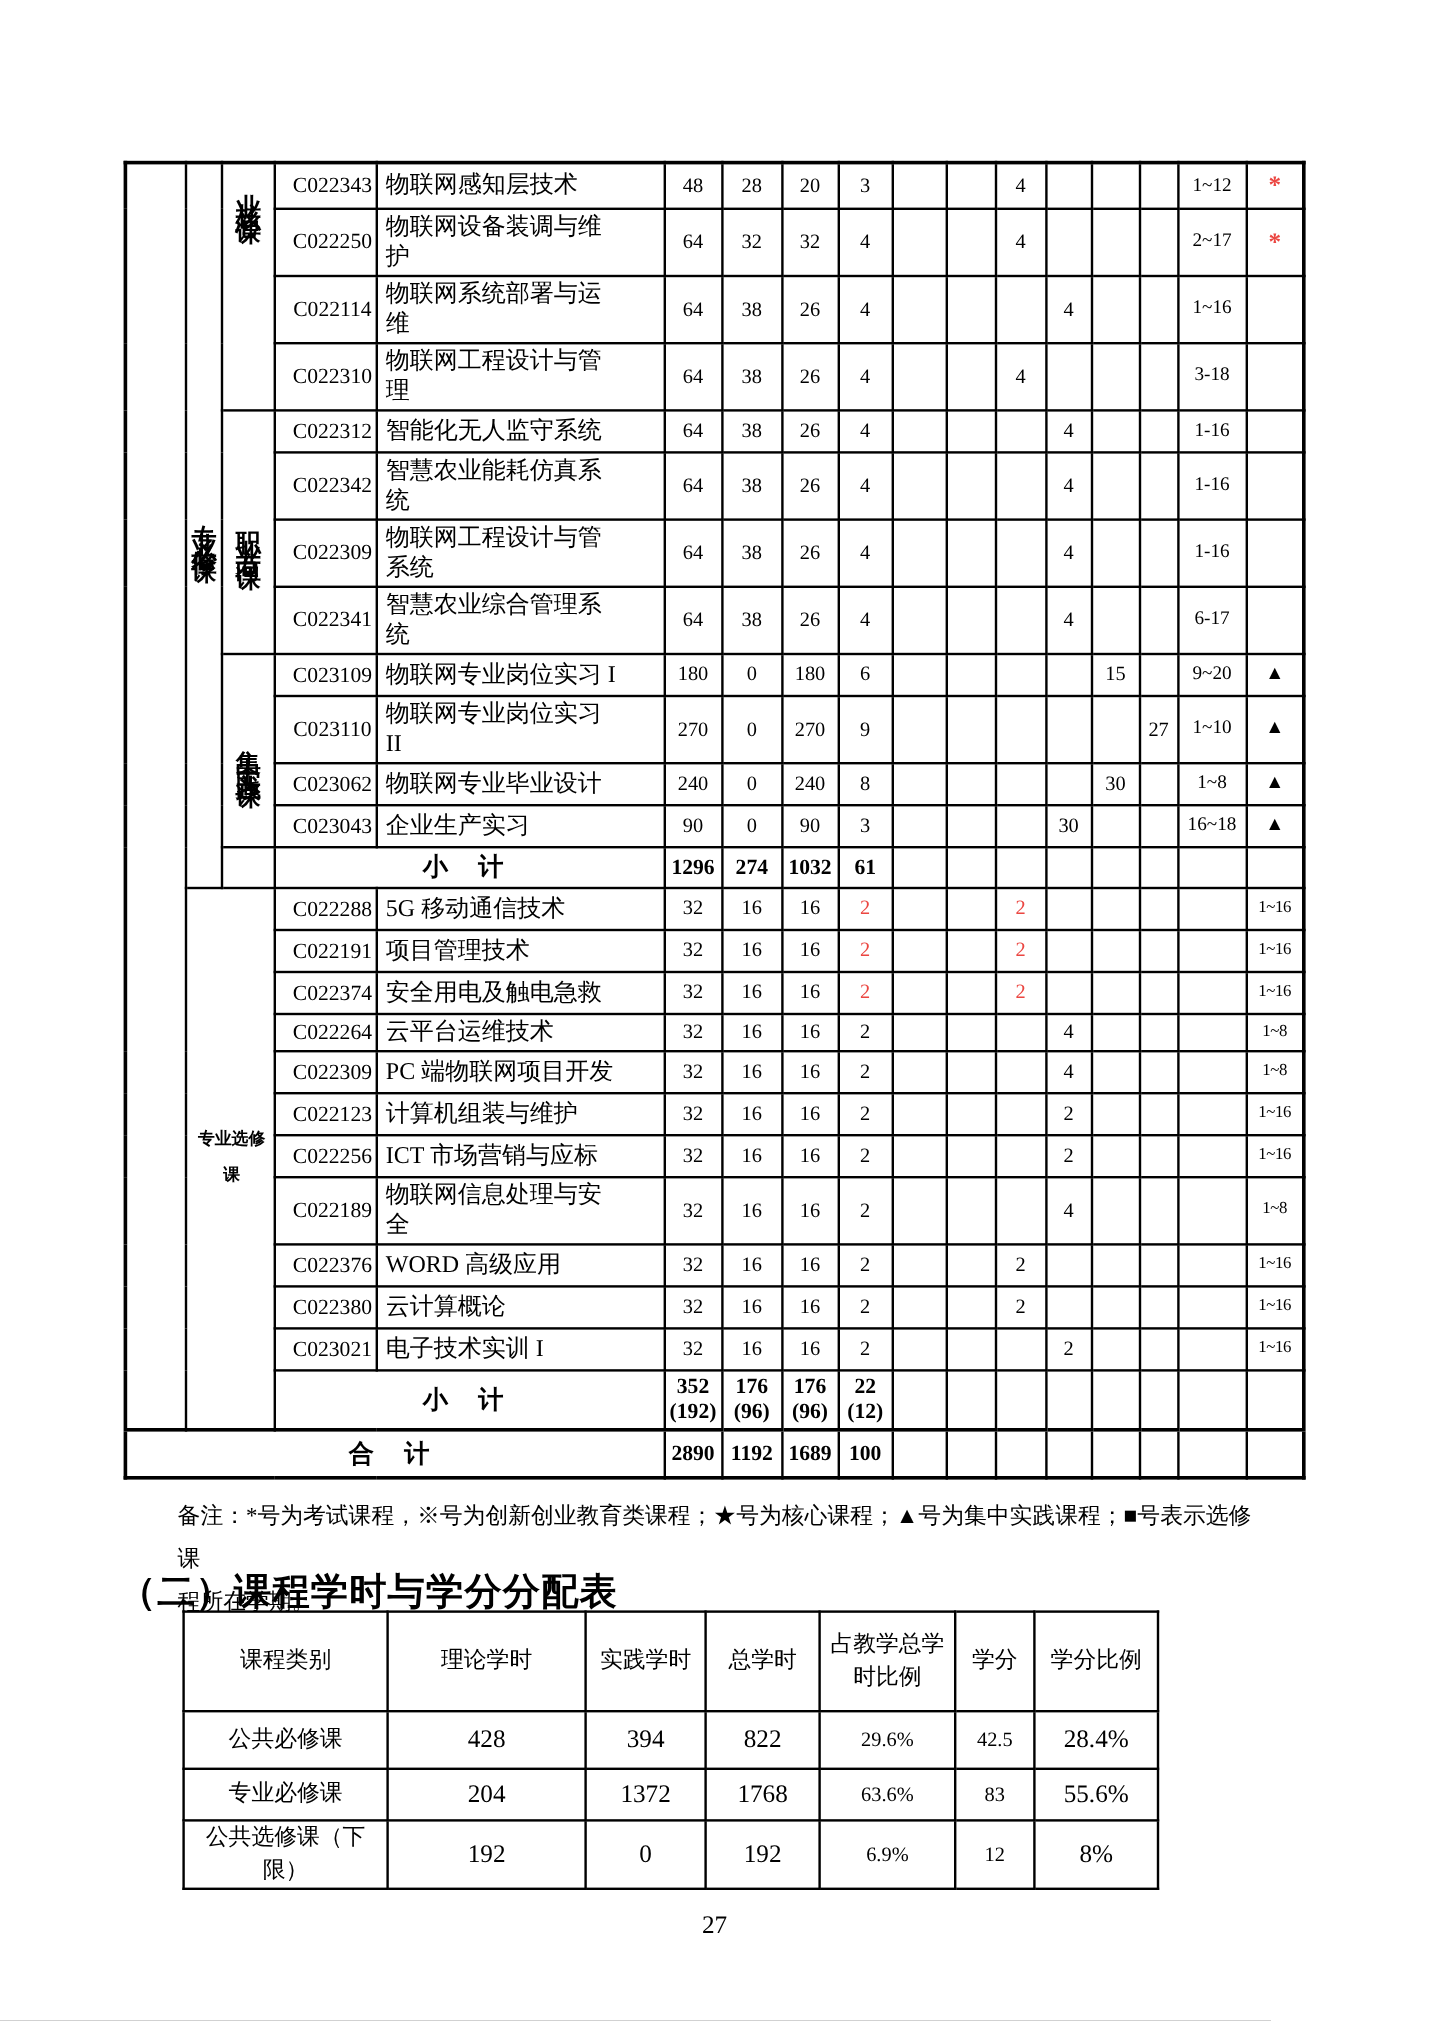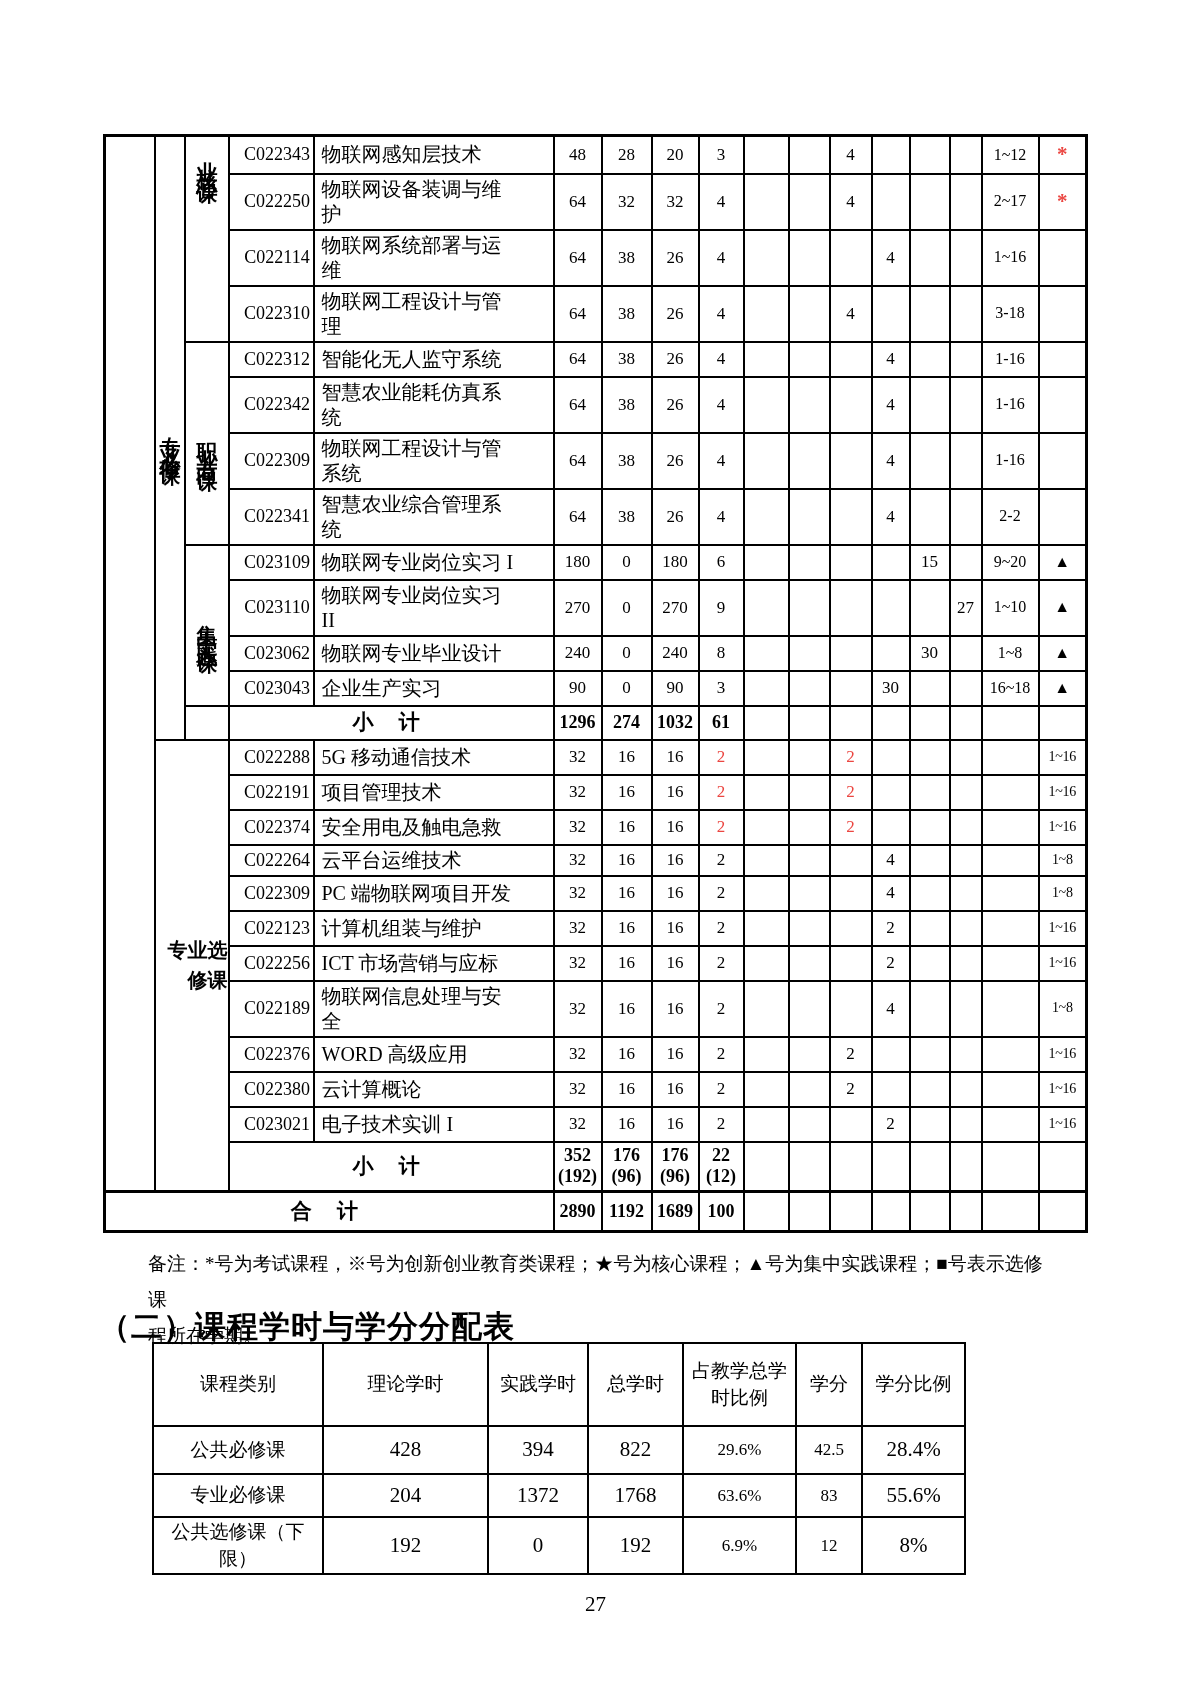--- a/index.html
+++ b/index.html
@@ -13,21 +13,21 @@
                  padding:0;font-size:17px;white-space:pre-line;overflow:hidden;line-height:1.15;}
   #main-table td.code{font-size:18px;padding-left:12px;}
   #main-table td.name{text-align:left;padding:2px 4px 2px 7px;font-size:20px;line-height:25px;}
   #main-table td.rng{font-size:16px;}
   #main-table td.rem{font-size:16px;}
   #main-table td.star{font-size:21px;font-weight:bold;line-height:.8;}
   #main-table td.wr{font-size:14px;letter-spacing:-.3px;}
   #main-table td.vt div{writing-mode:vertical-lr;text-orientation:upright;margin:0 auto;
                         font-weight:bold;font-size:21px;letter-spacing:7px;line-height:1;}
   #main-table td.vtop{vertical-align:top;padding-top:8px;}
-  #main-table td.gh div{font-weight:bold;font-size:20px;line-height:30px;text-align:right;
+  #main-table td.gh div{font-weight:bold;font-size:14px;line-height:30px;text-align:center;
                         padding-left:3px;}
   #main-table td.lbl{font-weight:bold;font-size:21px;letter-spacing:10px;}
   #main-table td.bnum{font-weight:bold;font-size:18px;line-height:21px;}
   #main-table tr.thickrow td{border-top:3px solid #000;}
   .redtx{color:#eb4641;}
 
   
   .note{position:absolute;left:148px;top:1246px;width:910px;font-size:19px;line-height:36px;}
   .heading{position:absolute;left:99px;top:1306px;font-size:31px;font-weight:bold;
            font-family:"Liberation Sans","DejaVu Sans",sans-serif;letter-spacing:1px;}
@@ -195,21 +195,21 @@
           <td class="num">64</td>
           <td class="num">38</td>
           <td class="num">26</td>
           <td class="num">4</td>
           <td class="num"></td>
           <td class="num"></td>
           <td class="num"></td>
           <td class="num">4</td>
           <td class="num"></td>
           <td class="num"></td>
-          <td class="rng">2-2</td>
+          <td class="rng">6-17</td>
           <td class="rem "></td>
         </tr>
         <tr style="height: 35px;">
           <td class="vt" rowspan="4"><div>集中实践课</div></td>
           <td class="code">C023109</td>
           <td class="name">物联网专业岗位实习 I</td>
           <td class="num">180</td>
           <td class="num">0</td>
           <td class="num">180</td>
           <td class="num">6</td>

